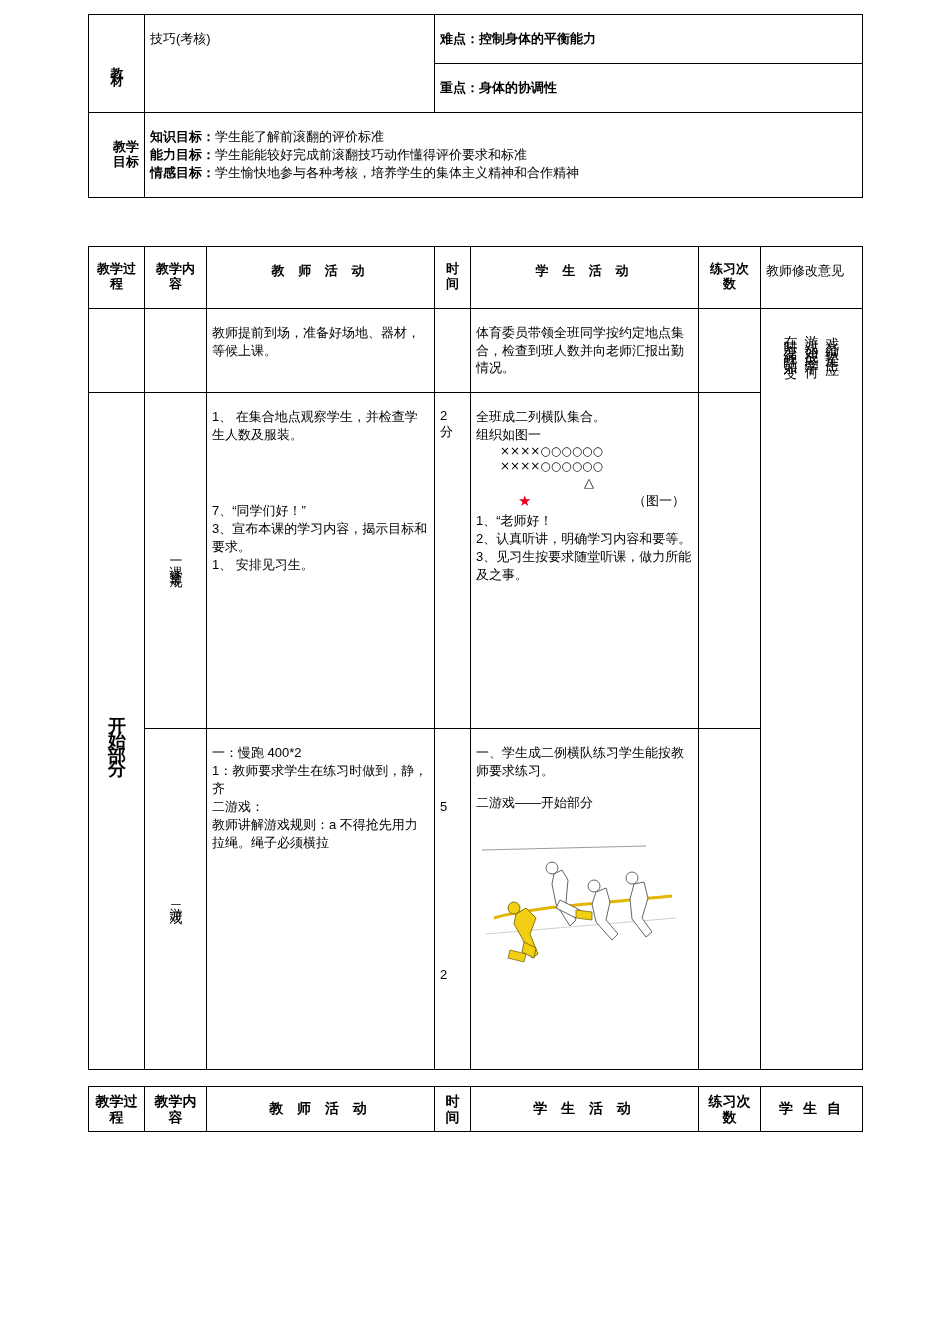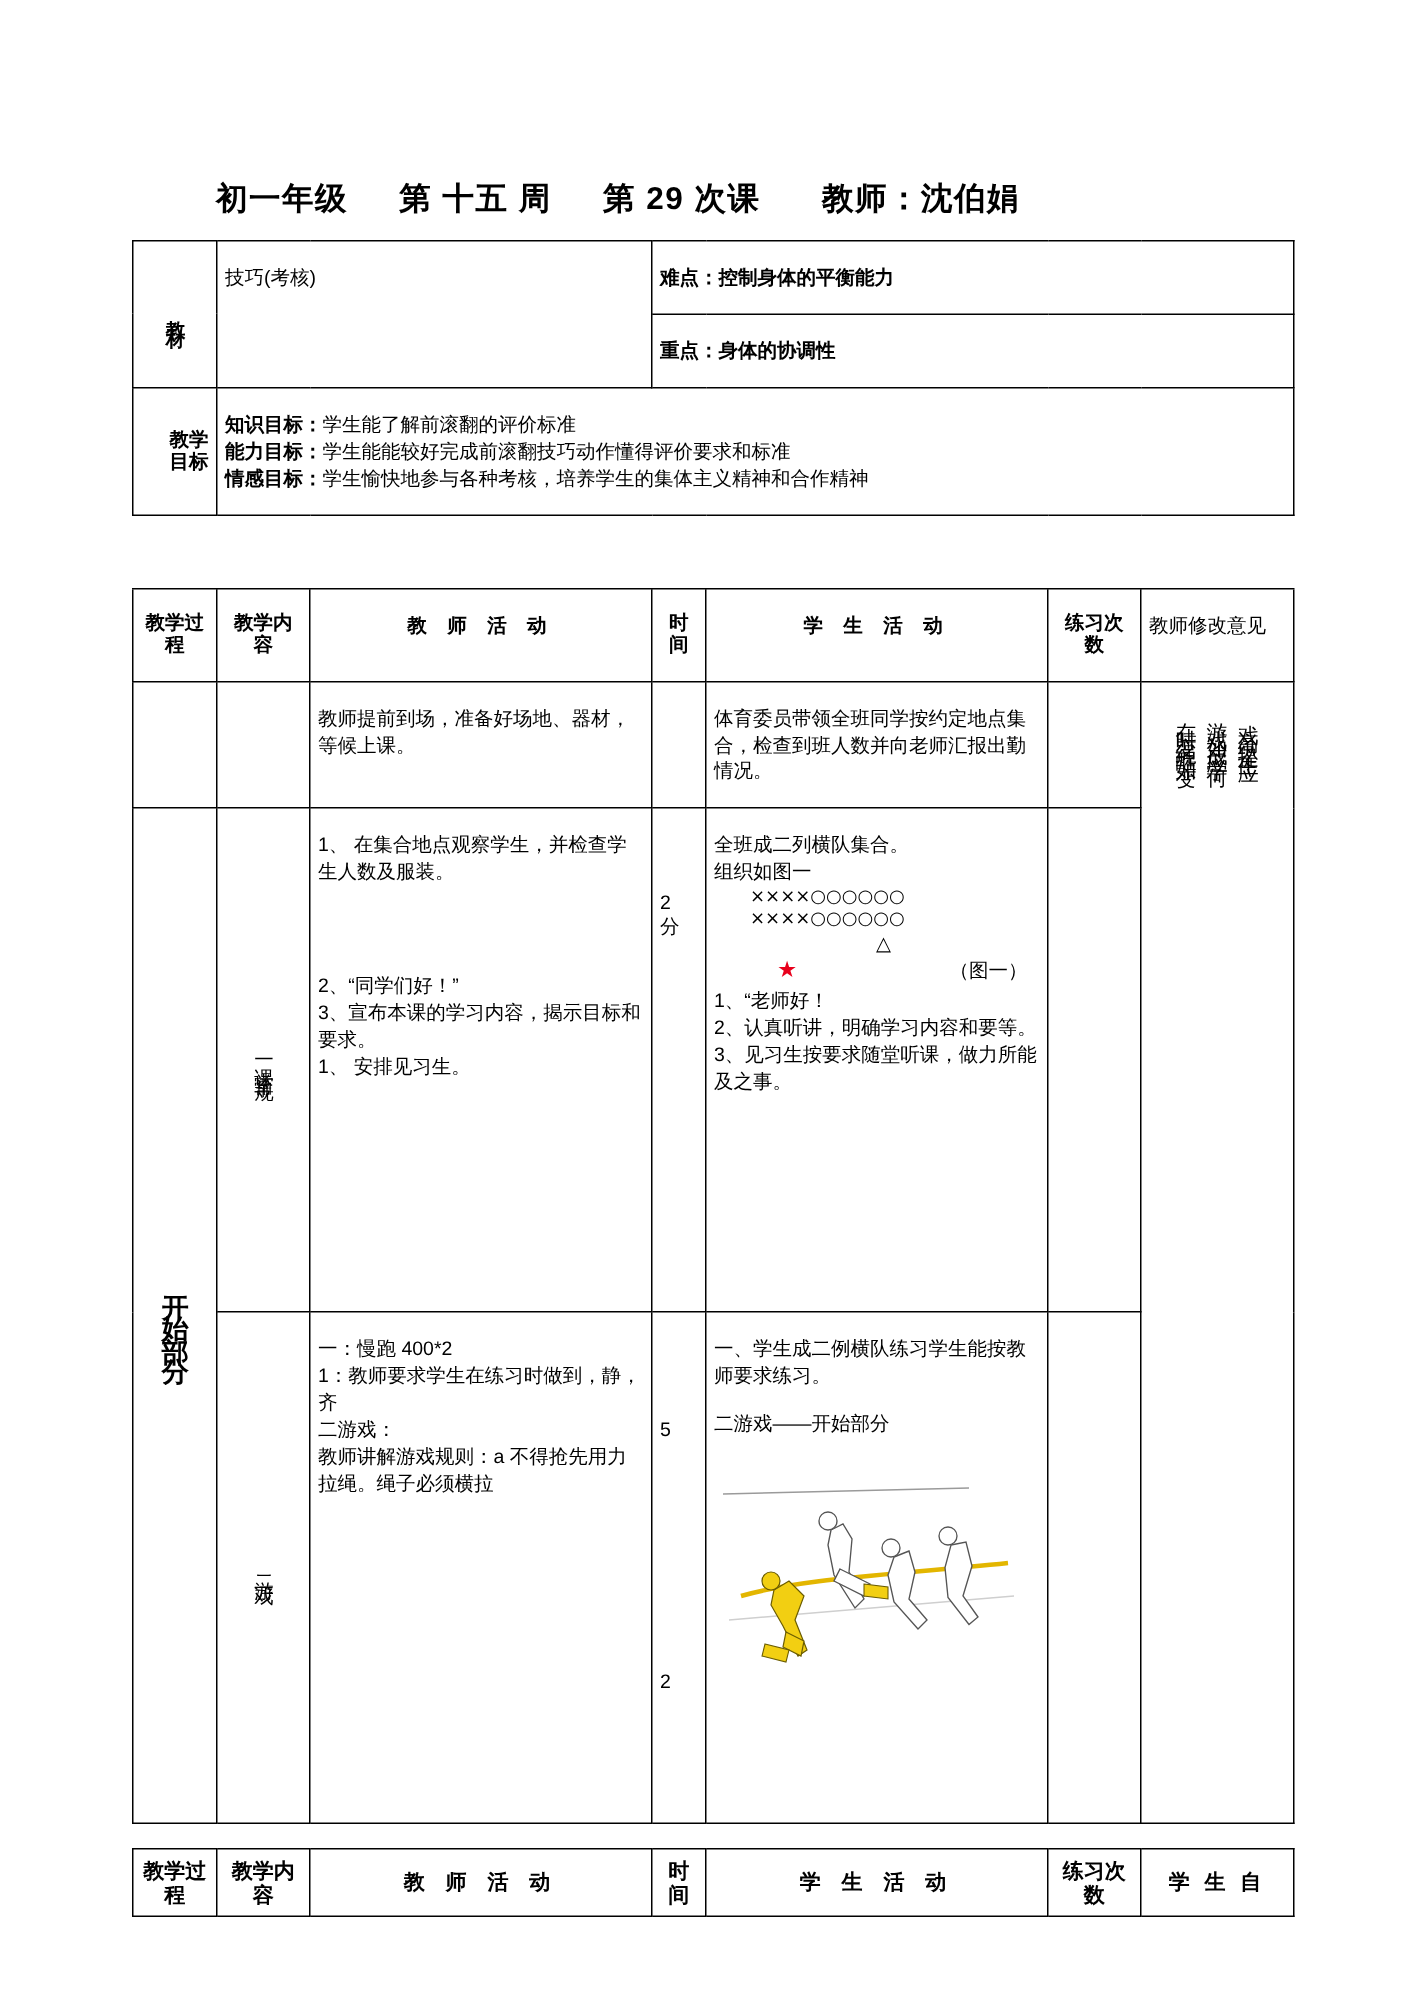--- a/index.html
+++ b/index.html
@@ -117,21 +117,20 @@
     padding: 4px 3px;
     height: 36px;
   }
   .two-line { line-height: 1.15; }
 </style>
 </head>
 <body>
 
 <div class="page">
 
-  <div class="doc-title">初一年级     第 十五 周     第 29 次课      教师：沈伯娟</div>
 
   <table class="main">
     <colgroup>
       <col style="width:56px">
       <col style="width:62px">
       <col style="width:228px">
       <col style="width:36px">
       <col style="width:228px">
       <col style="width:62px">
       <col style="width:102px">
@@ -201,26 +200,26 @@
     <tr>
       <td class="c-mid" rowspan="2">
         <span class="vtext-lg">开始部分</span>
       </td>
       <td class="c-mid">
         <span class="vtext" style="font-size:13px;letter-spacing:3px;">一课堂常规</span>
       </td>
       <td style="height:305px;">
         <div>1、 在集合地点观察学生，并检查学生人数及服装。</div>
         <div style="height:58px;"></div>
-        <div>2、“同学们好！”</div>
+        <div>7、“同学们好！”</div>
         <div>3、宣布本课的学习内容，揭示目标和要求。</div>
         <div>1、 安排见习生。</div>
       </td>
       <td>
-        <div style="width:1.2em;line-height:1.2;margin-top:40px;">2分</div>
+        <div style="width:1.2em;line-height:1.2;">2分</div>
       </td>
       <td>
         <div>全班成二列横队集合。</div>
         <div>组织如图一</div>
         <div class="formation" style="padding-left:24px;">××××○○○○○○</div>
         <div class="formation" style="padding-left:24px;">××××○○○○○○</div>
         <div class="tri" style="padding-left:108px;">△</div>
         <div style="position:relative;height:20px;">
           <span class="star" style="position:absolute;left:42px;top:-1px;">★</span>
           <span style="position:absolute;left:157px;top:0;font-size:13px;">（图一）</span>

